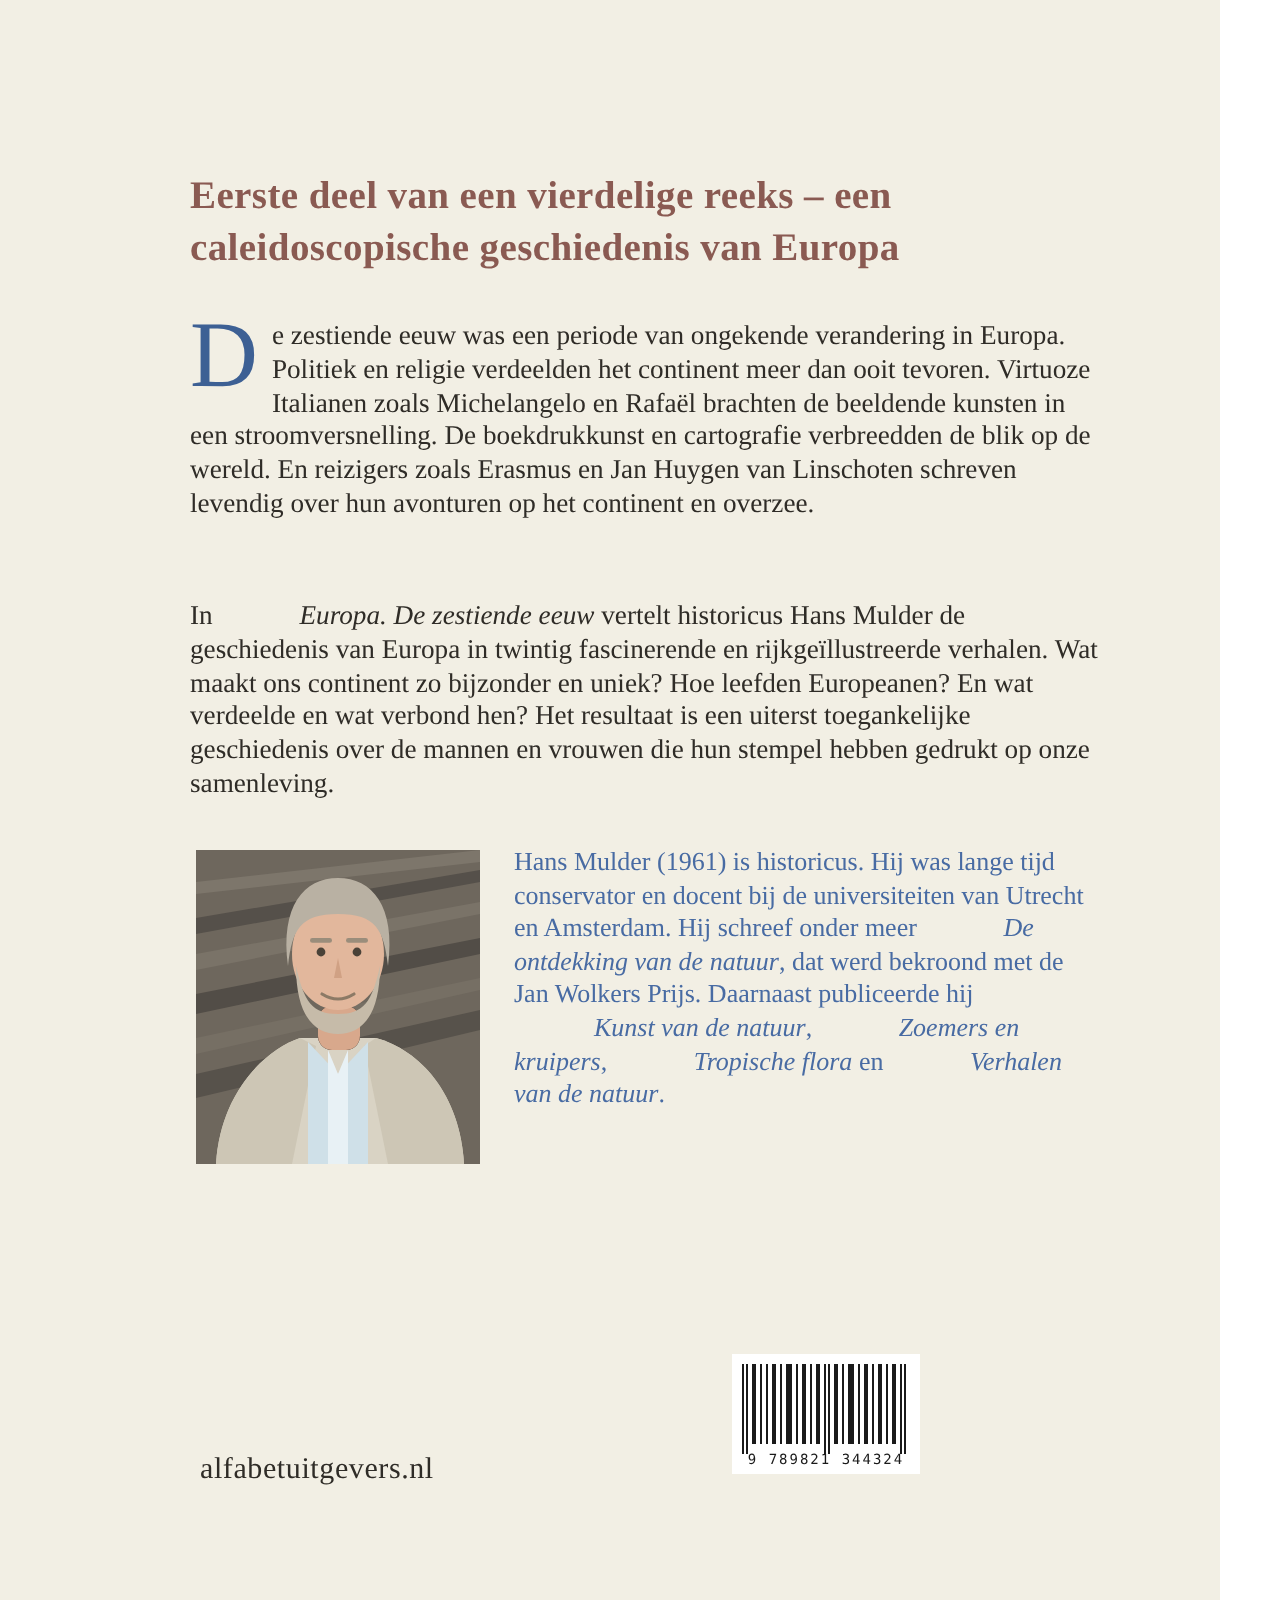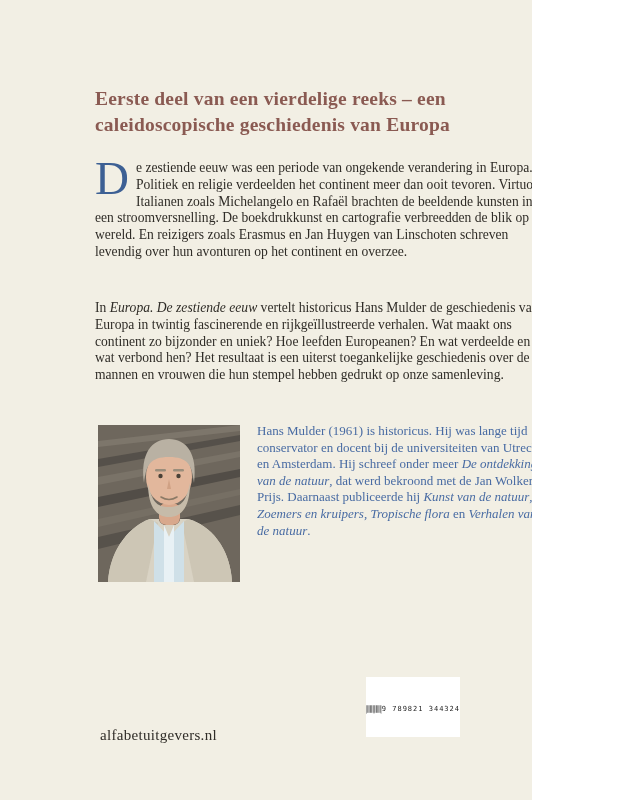--- a/index.html
+++ b/index.html
@@ -3,21 +3,21 @@
 <meta charset="utf-8">
 <style>
   html,body{margin:0;padding:0;}
   body{
     width:632px;height:800px;
     font-family:"Liberation Serif", serif;
     --bg:#f2efe4; --heading:#8a5a52; --body:#2f2c27;
     --dropcap:#3d6094; --bio:#486ba3; --barcode-bg:#ffffff; --bars:#1a1a1a;
   }
   .cover{
-    position:relative;width:532px;height:800px;
+    position:relative;width:610px;height:800px;
     background:var(--bg);overflow:hidden;
   }
   .heading{
     position:absolute;left:95px;top:86px;width:462px;
     font-size:19.5px;line-height:26px;font-weight:bold;
     color:var(--heading);margin:0;letter-spacing:0.2px;
   }
   .intro{
     position:absolute;left:95px;top:160px;width:455px;
     font-size:13.6px;line-height:16.8px;color:var(--body);
@@ -34,34 +34,34 @@
   .photo{
     position:absolute;left:98px;top:425px;width:142px;height:157px;display:block;
   }
   .bio{
     position:absolute;left:257px;top:423px;width:290px;
     font-size:13px;line-height:16.6px;color:var(--bio);
   }
   .barcode-box{
     position:absolute;left:366px;top:677px;width:94px;height:60px;
     background:var(--barcode-bg);
-    display:flex;flex-direction:row;align-items:center;justify-content:flex-start;
+    display:flex;flex-direction:column;align-items:center;justify-content:flex-start;
     padding-top:5px;box-sizing:border-box;
   }
   .barcode-box svg{display:block;}
   .isbn{
     font-family:"DejaVu Sans Mono", monospace;
     font-size:7px;line-height:8px;color:var(--bars);
     letter-spacing:1px;white-space:nowrap;margin-top:-1px;
   }
   .publisher{
     position:absolute;left:100px;top:727px;
     font-size:15px;color:var(--body);letter-spacing:0.3px;
   }
-  em{font-style:italic;}
+  em{font-style:italic;margin-left:40px;}
 </style>
 </head>
 <body style="--bg: #f2efe4; --heading: #8a5a52; --body: #2f2c27; --dropcap: #3d6094; --bio: #486ba3; --barcode-bg: #ffffff; --bars: #1a1a1a;">
 
 <div class="cover">
 
   <h1 class="heading">Eerste deel van een vierdelige reeks – een caleidoscopische geschiedenis van Europa</h1>
 
   <div class="intro">
     <span class="dropcap">D</span><span>e zestiende eeuw was een periode van ongekende verandering in Europa. Politiek en religie verdeelden het continent meer dan ooit tevoren. Virtuoze Italianen zoals Michelangelo en Rafaël brachten de beeldende kunsten in een stroomversnelling. De boekdrukkunst en cartografie verbreedden de blik op de wereld. En reizigers zoals Erasmus en Jan Huygen van Linschoten schreven levendig over hun avonturen op het continent en overzee.</span>

